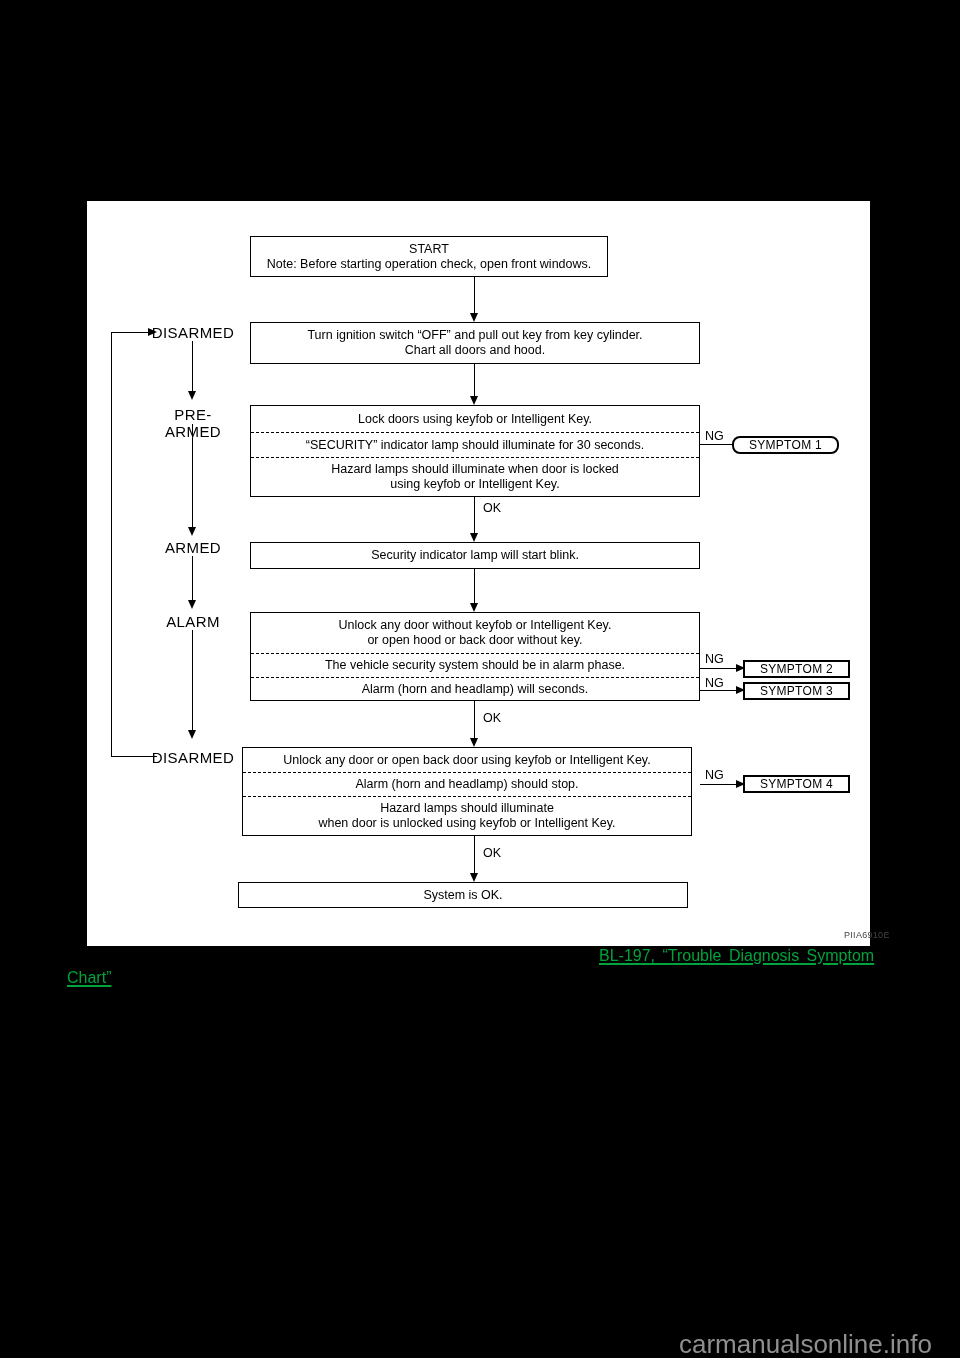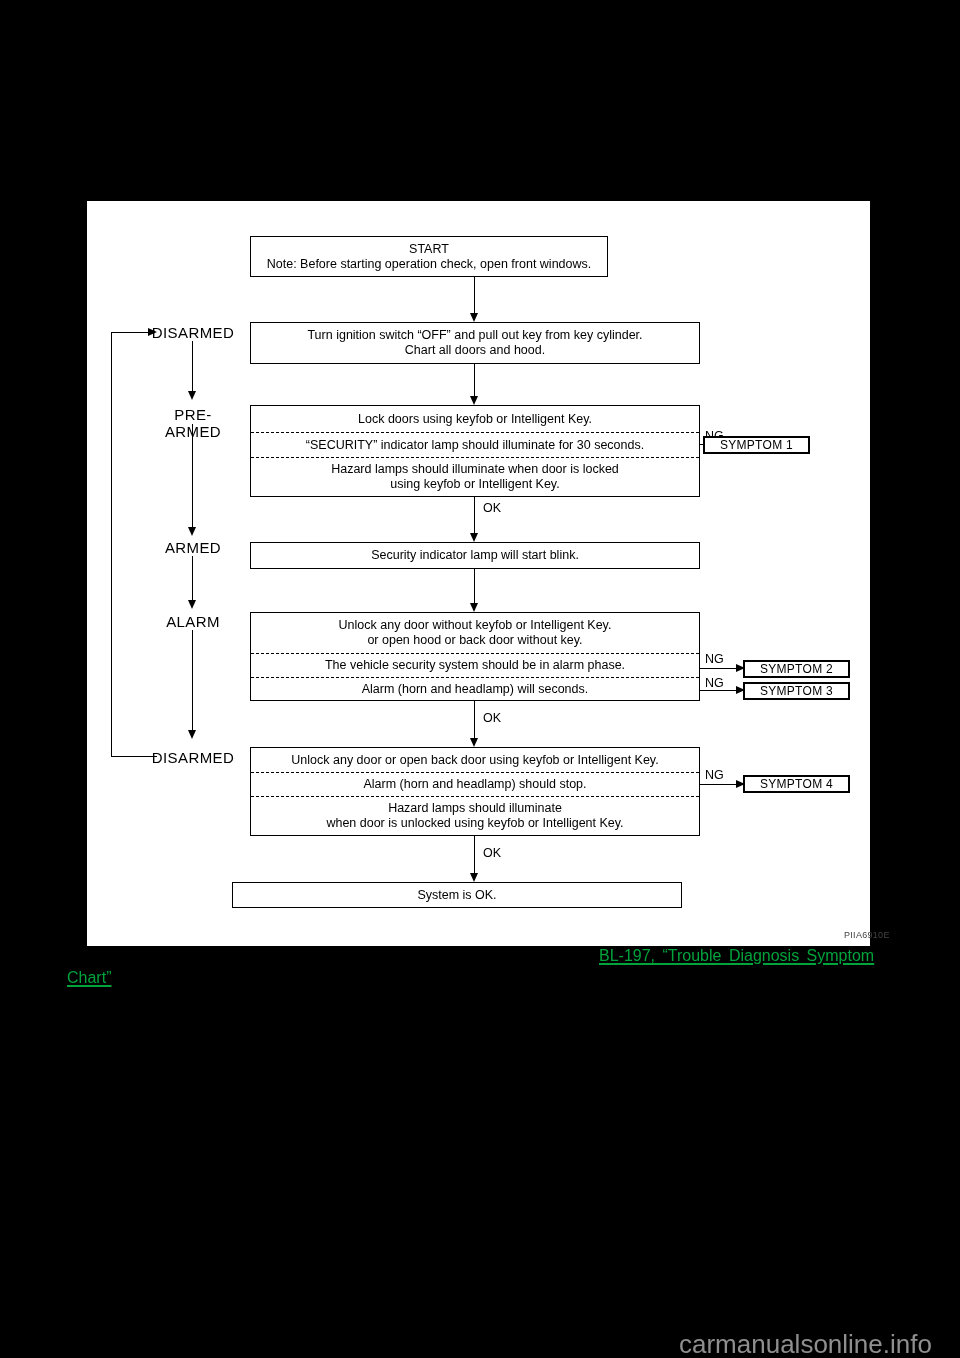--- a/index.html
+++ b/index.html
@@ -61,21 +61,21 @@
     </div>
     <div class="row dash" style="height:39px;">
       <div>Hazard lamps should illuminate when door is locked</div>
       <div>using keyfob or Intelligent Key.</div>
     </div>
   </div>
 
   <div class="lbl" style="left:705px;top:429px;">NG</div>
   <div class="hl" style="left:700px;top:444px;width:37px;"></div>
   <div class="ar" style="left:736px;top:440px;"></div>
-  <div class="sym" style="left:703px;top:436px;">SYMPTOM 1</div>
+  <div class="sym" style="left:732px;top:436px;border-radius:8px;">SYMPTOM 1</div>
 
   <div class="vl" style="left:474px;top:497px;height:37px;"></div>
   <div class="ad" style="left:470px;top:533px;"></div>
   <div class="lbl" style="left:483px;top:501px;">OK</div>
 
   <div class="fbox" style="left:250px;top:542px;width:450px;height:27px;">
     <div>Security indicator lamp will start blink.</div>
   </div>
 
   <div class="vl" style="left:474px;top:569px;height:35px;"></div>
@@ -101,21 +101,21 @@
 
   <div class="lbl" style="left:705px;top:676px;">NG</div>
   <div class="hl" style="left:700px;top:690px;width:37px;"></div>
   <div class="ar" style="left:736px;top:686px;"></div>
   <div class="sym" style="left:743px;top:682px;">SYMPTOM 3</div>
 
   <div class="vl" style="left:474px;top:701px;height:38px;"></div>
   <div class="ad" style="left:470px;top:738px;"></div>
   <div class="lbl" style="left:483px;top:711px;">OK</div>
 
-  <div class="fbox" style="left:250px;top:747px;width:450px;height:89px;justify-content:flex-start;">
+  <div class="fbox" style="left:242px;top:747px;width:450px;height:89px;justify-content:flex-start;">
     <div class="row" style="height:24px;">
       <div>Unlock any door or open back door using keyfob or Intelligent Key.</div>
     </div>
     <div class="row dash" style="height:24px;">
       <div>Alarm (horn and headlamp) should stop.</div>
     </div>
     <div class="row dash" style="height:39px;">
       <div>Hazard lamps should illuminate</div>
       <div>when door is unlocked using keyfob or Intelligent Key.</div>
     </div>
@@ -123,21 +123,21 @@
 
   <div class="lbl" style="left:705px;top:768px;">NG</div>
   <div class="hl" style="left:700px;top:784px;width:37px;"></div>
   <div class="ar" style="left:736px;top:780px;"></div>
   <div class="sym" style="left:743px;top:775px;">SYMPTOM 4</div>
 
   <div class="vl" style="left:474px;top:836px;height:38px;"></div>
   <div class="ad" style="left:470px;top:873px;"></div>
   <div class="lbl" style="left:483px;top:846px;">OK</div>
 
-  <div class="fbox" style="left:232px;top:882px;width:450px;height:26px;">
+  <div class="fbox" style="left:238px;top:882px;width:450px;height:26px;">
     <div>System is OK.</div>
   </div>
 
   <div class="state" style="left:150px;top:324px;width:86px;">DISARMED</div>
   <div class="vl" style="left:192px;top:341px;height:51px;"></div>
   <div class="ad" style="left:188px;top:391px;"></div>
 
   <div class="state" style="left:148px;top:406px;width:90px;">PRE-ARMED</div>
   <div class="vl" style="left:192px;top:424px;height:104px;"></div>
   <div class="ad" style="left:188px;top:527px;"></div>

